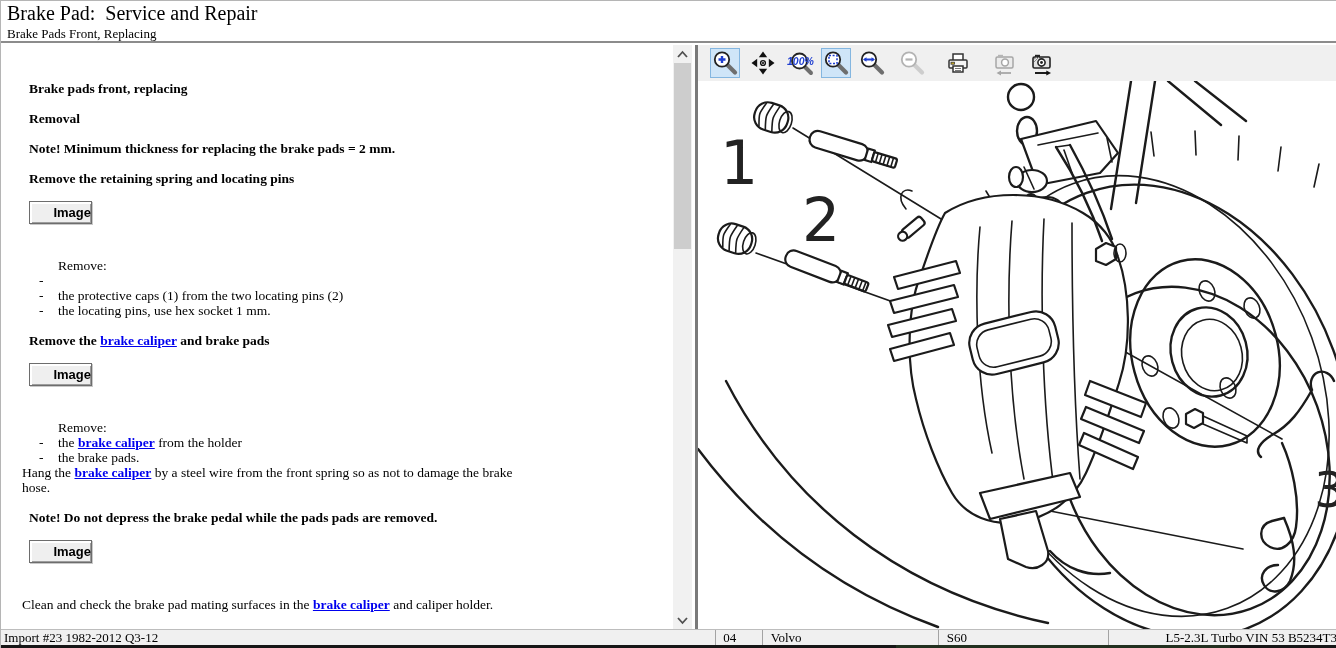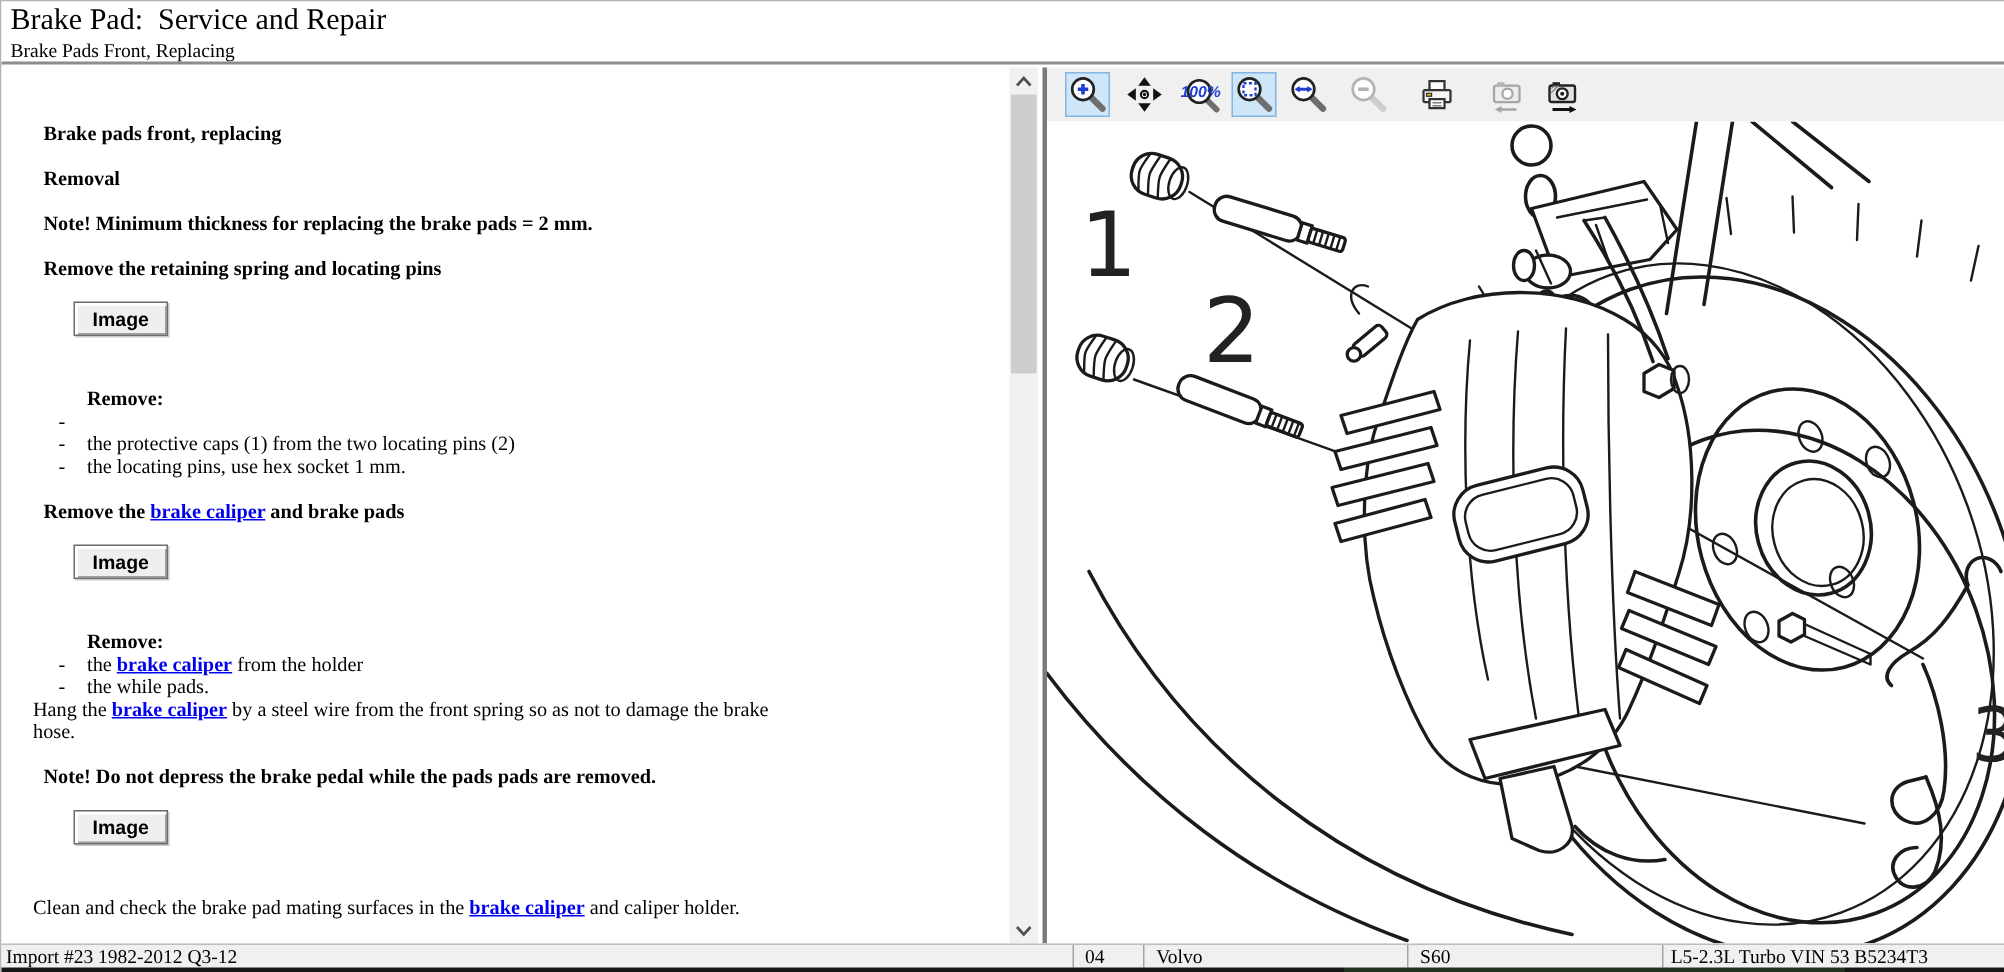--- a/index.html
+++ b/index.html
@@ -26,29 +26,29 @@
 
   
   .doc{position:absolute;left:0;top:0;width:668px;height:584px;overflow:hidden;
        font-size:13.5px;line-height:15px;}
   .doc .sp{height:36px;}
   .h{margin:0 0 15px 28px;font-weight:bold;}
   .p{margin:0 0 15px 21px;}
   .p.tight{margin-bottom:0;}
   .hang{max-width:512px;}
   .sub{margin:0 0 15px 0;}
-  .sub .lbl{margin-left:57px;font-weight:bold;}
+  .sub .lbl{margin-left:57px;font-weight:normal;}
   .bullet{display:flex;}
   .bullet .dash{width:19px;margin-left:38px;flex:none;}
   a.lnk{color:#0000ee;font-weight:bold;text-decoration:underline;cursor:pointer;}
   .img-btn-row{margin:5px 0 16px 28px;height:27px;}
   .img-btn{display:inline-block;width:63px;height:23px;background:#efefef;
       border:1px solid #6d6d6d;box-sizing:border-box;
       box-shadow:inset 2px 2px 0 #ffffff,inset -1px -1px 0 #9d9d9d,1px 1px 0 #c9c9c9;
-      font:bold 13px/21px "Liberation Sans",sans-serif;text-align:center;cursor:pointer;margin-left:20px;}
+      font:bold 13px/21px "Liberation Sans",sans-serif;text-align:right;cursor:pointer;}
   .gap-extra{height:14px;}
 
   
   .toolbar{position:absolute;left:0;top:0;width:639px;height:36px;background:#f0f0f0;display:flex;align-items:center;}
   .tb{width:30px;height:30px;border:1px solid transparent;box-sizing:border-box;
       display:flex;justify-content:center;cursor:pointer;}
   .tb.active{background:#cfe5f8;border-color:#84b6e0;}
   .tb svg{display:block;}
 
   
@@ -59,21 +59,21 @@
   .dgw{stroke:#1b1b1b;fill:#fff;stroke-width:2.2;stroke-linejoin:round;}
   .num{font-family:"DejaVu Sans",sans-serif;fill:#222;stroke:none;}
 
   
   .statusbar{position:absolute;left:0;top:628px;width:1336px;height:16px;background:#f0f0f0;
       border-top:1px solid #bdbdbd;box-sizing:border-box;display:flex;
       font-size:13px;line-height:15px;font-family:"Liberation Serif",serif;}
   .cell{border-left:1px solid #a3a3a3;box-sizing:border-box;white-space:nowrap;overflow:hidden;}
   .cell:first-child{border-left:none;padding-left:3px;width:723px;}
   .c2{width:47px;padding-left:7px;} .c3{width:178px;padding-left:8px;}
-  .c4{width:172px;padding-left:8px;} .c5{width:232px;padding-left:5px;}
+  .c4{width:172px;padding-left:8px;} .c5{width:232px;padding-left:5px;text-align:right;}
   .taskbar-strip{position:absolute;left:0;top:644px;width:1336px;height:4px;
       background:linear-gradient(90deg,#161616 0 67%,#22301f 67% 92%,#161616 92%);}
 </style>
 </head>
 <body>
 
 <div class="window">
 
   <div class="hdr">
     <span class="title">Brake Pad:  Service and Repair</span>
@@ -118,21 +118,21 @@
         <div class="gap-extra"></div>
 
         <div class="sub">
           <div class="lbl">Remove:</div>
           <div class="bullet">
             <span class="dash">-</span>
             <span><span>the </span><a class="lnk">brake caliper</a><span> from the holder</span></span>
           </div>
           <div class="bullet">
             <span class="dash">-</span>
-            <span>the while pads.</span>
+            <span>the brake pads.</span>
           </div>
           <div class="p tight hang"><span>Hang the </span><a class="lnk">brake caliper</a><span> by a steel wire from the front spring so as not to damage the brake hose.</span></div>
         </div>
 
         <p class="h">Note! Do not depress the brake pedal while the pads pads are removed.</p>
 
 
         <div class="img-btn-row">
           <span class="img-btn">Image</span>
         </div>

